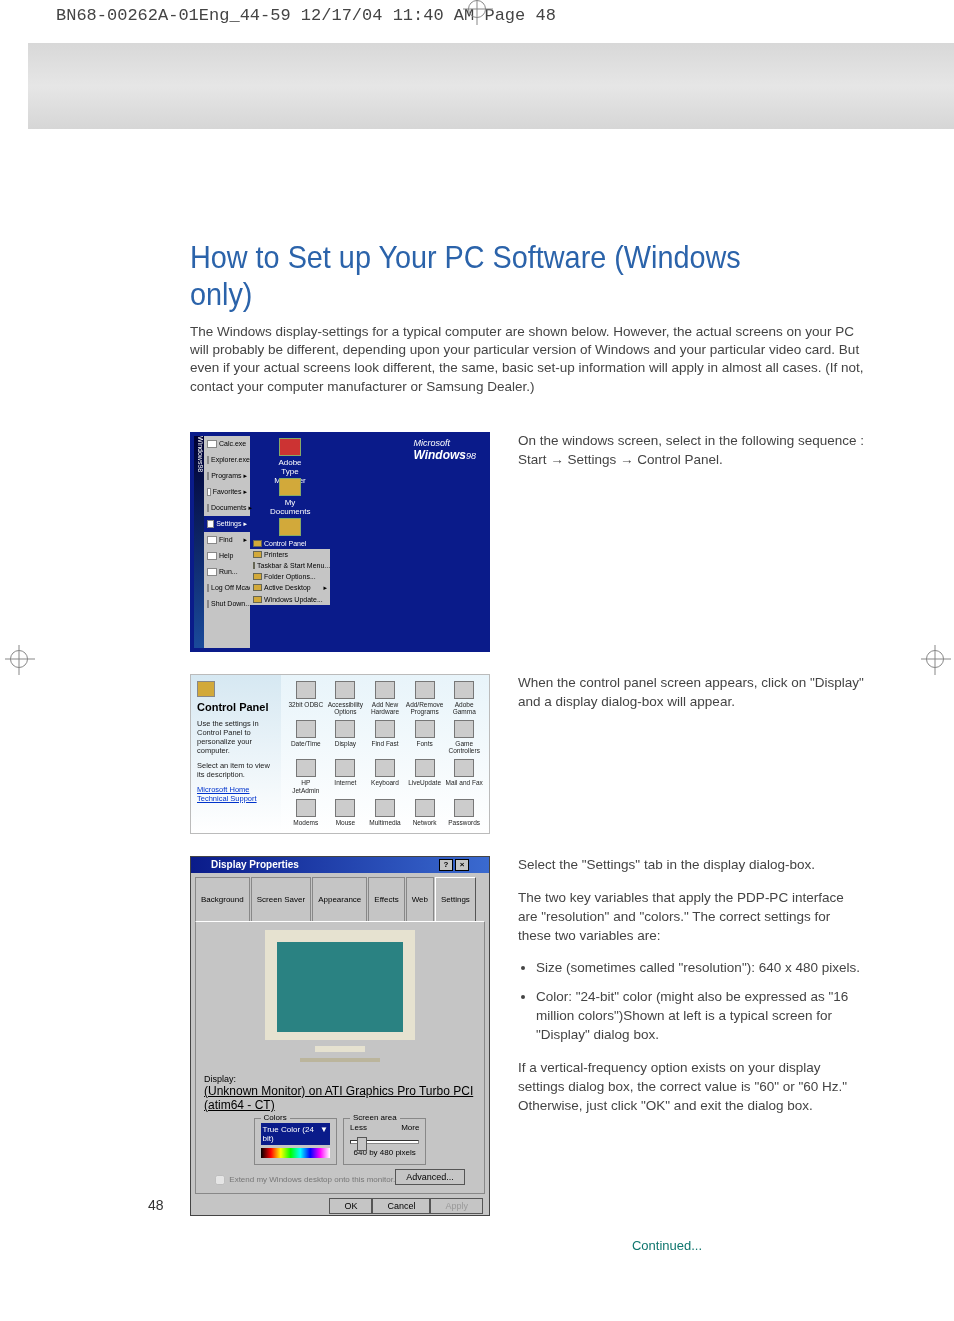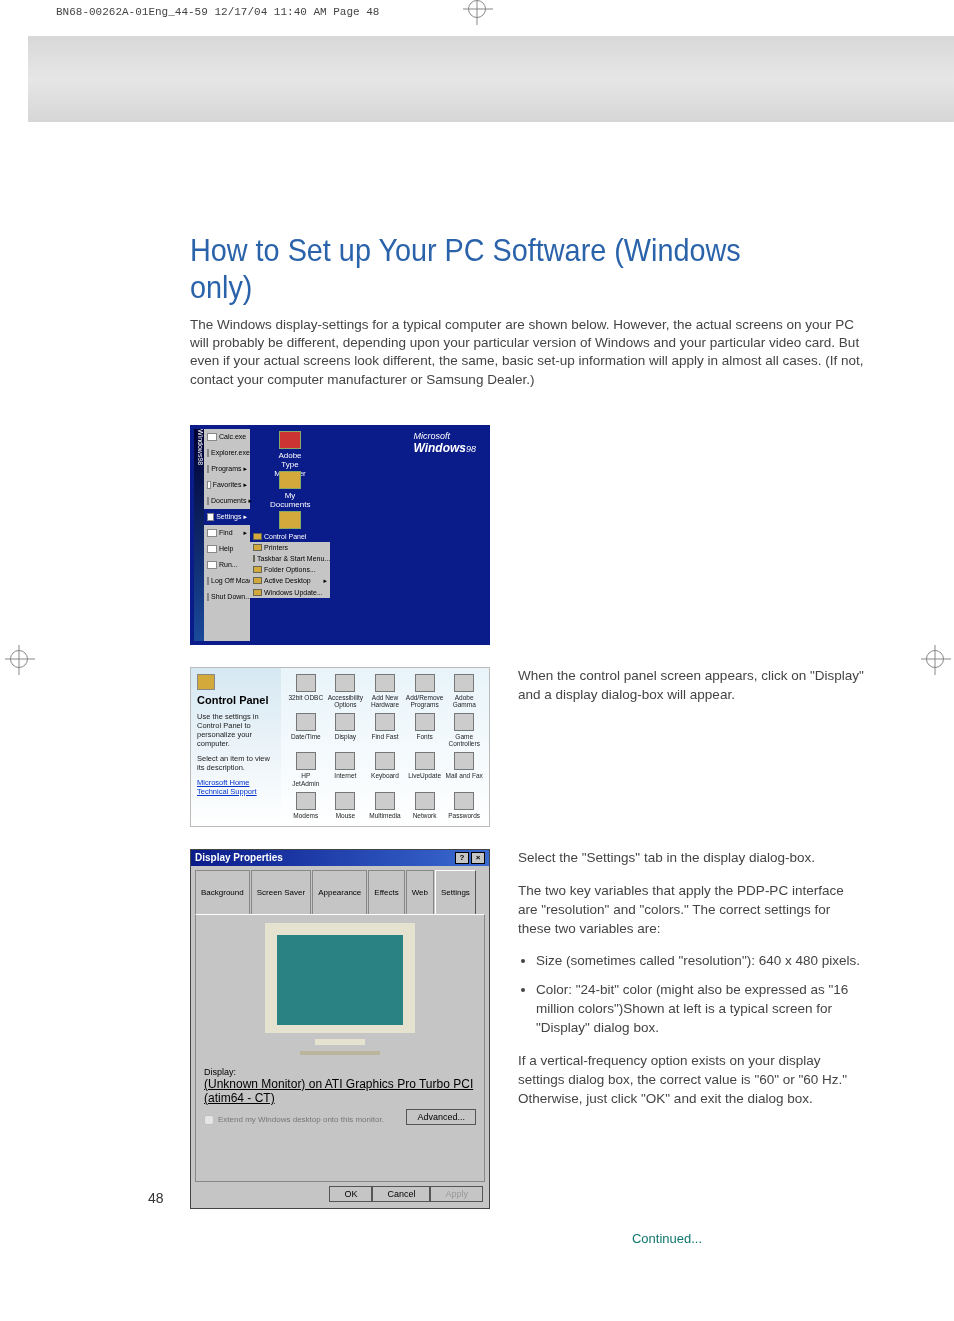--- a/index.html
+++ b/index.html
@@ -6,21 +6,21 @@
   body {
     font-family: Arial, Helvetica, sans-serif;
     background: #fff;
     width: 954px;
     margin: 0 auto;
     position: relative;
     color: #333;
   }
   .header-strip {
     font-family: "Courier New", monospace;
-    font-size: 11px;
+    font-size: 17px;
     color: #444;
     padding: 6px 0 0 56px;
     position: relative;
   }
   .crop-mark-top {
     position: absolute;
     left: 50%;
     top: 0;
     width: 18px;
     height: 18px;
@@ -172,37 +172,37 @@
     width:300px; height:360px;
     background:#c5c5c5;
     border:1px solid #444;
     font-size:9px;
     color:#000;
     display:flex; flex-direction:column;
   }
   .dprops .titlebar {
     background:linear-gradient(90deg,#0a1b8a,#3a6ad0);
     color:#fff; font-weight:bold;
-    padding:2px 4px;
+    padding:2px 20px;
     display:flex; justify-content:space-between; align-items:flex-start;
     font-size:10px;
   }
   .dprops .titlebar .wb { display:flex; gap:2px;}
   .dprops .titlebar .wbtn { width:14px; height:12px; background:#c5c5c5; border:1px solid #000; font-size:8px; line-height:10px; text-align:center; color:#000;}
   .dprops .tabs {
     display:flex; margin:4px 4px 0; font-size:8px;
   }
   .dprops .tab {
     padding:17px 5px; border:1px solid #888; border-bottom:none;
     background:#c5c5c5; margin-right:1px;
   }
   .dprops .tab.active { background:#c5c5c5; position:relative; z-index:2; border-color:#fff #555 #c5c5c5 #fff;}
   .dprops .pane {
     flex:1; margin:0 4px 4px; border:1px solid #888; border-top-color:#fff;
-    padding:8px; display:flex; flex-direction:column; gap:6px;
+    padding:8px; display:flex; flex-direction:column; gap:6px;align-items:center;
   }
   .monitor {
     align-self:center;
     width:150px;height:110px;
     background:#2a8282;
     border:12px solid #e6e2d0;
     border-bottom-width:8px;
     position:relative;
   }
   .monitor-stand { align-self:center; width:50px;height:6px; background:#e6e2d0; }
@@ -328,20 +328,23 @@
               <span>Active Desktop</span>
               <span style="margin-left:auto">▸</span>
             </div>
             <div class="sitem">
               <span class="sq"></span>
               <span>Windows Update...</span>
             </div>
           </div>
       </div>
     </div>
+    <div class="caption">
+      <p>On the windows screen, select in the following sequence : Start → Settings → Control Panel.</p>
+    </div>
   </div>
 
   <div class="row">
     <div class="figure">
       <div class="ctrl-panel">
         <div class="ctrl-left">
           <div class="cpico"></div>
           <h3>Control Panel</h3>
           <p>Use the settings in Control Panel to personalize your computer.</p>
           <p>Select an item to view its description.</p>
@@ -396,20 +399,39 @@
             <div class="tab active">Settings</div>
           </div>
         <div class="pane">
           <div class="monitor"></div>
           <div class="monitor-stand"></div>
           <div class="monitor-base"></div>
           <div>
             <div style="font-size:9px;">Display:</div>
             <div style="font-size:12px;text-decoration:underline;">(Unknown Monitor) on ATI Graphics Pro Turbo PCI (atim64 - CT)</div>
           </div>
+          <div class="flex2">
+            <div class="fieldset">
+              <div class="legend">Colors</div>
+              <div class="color-drop">
+                  <span>True Color (24 bit)</span>
+                  <span>▼</span>
+                </div>
+              <div class="color-strip"></div>
+            </div>
+            <div class="fieldset">
+              <div class="legend">Screen area</div>
+              <div class="scrn-label">
+                  <span>Less</span>
+                  <span>More</span>
+                </div>
+              <div class="slider"></div>
+              <div class="scrn-val">640 by 480 pixels</div>
+            </div>
+          </div>
           <div style="display:flex; justify-content:space-between; align-items:center;">
             <label class="chk">
                 <input type="checkbox" disabled="" style="">
                 <span>Extend my Windows desktop onto this monitor.</span>
               </label>
             <div class="adv-btn">Advanced...</div>
           </div>
         </div>
         <div class="btnrow" style="padding:0 6px 6px;">
           <div class="b">OK</div>

